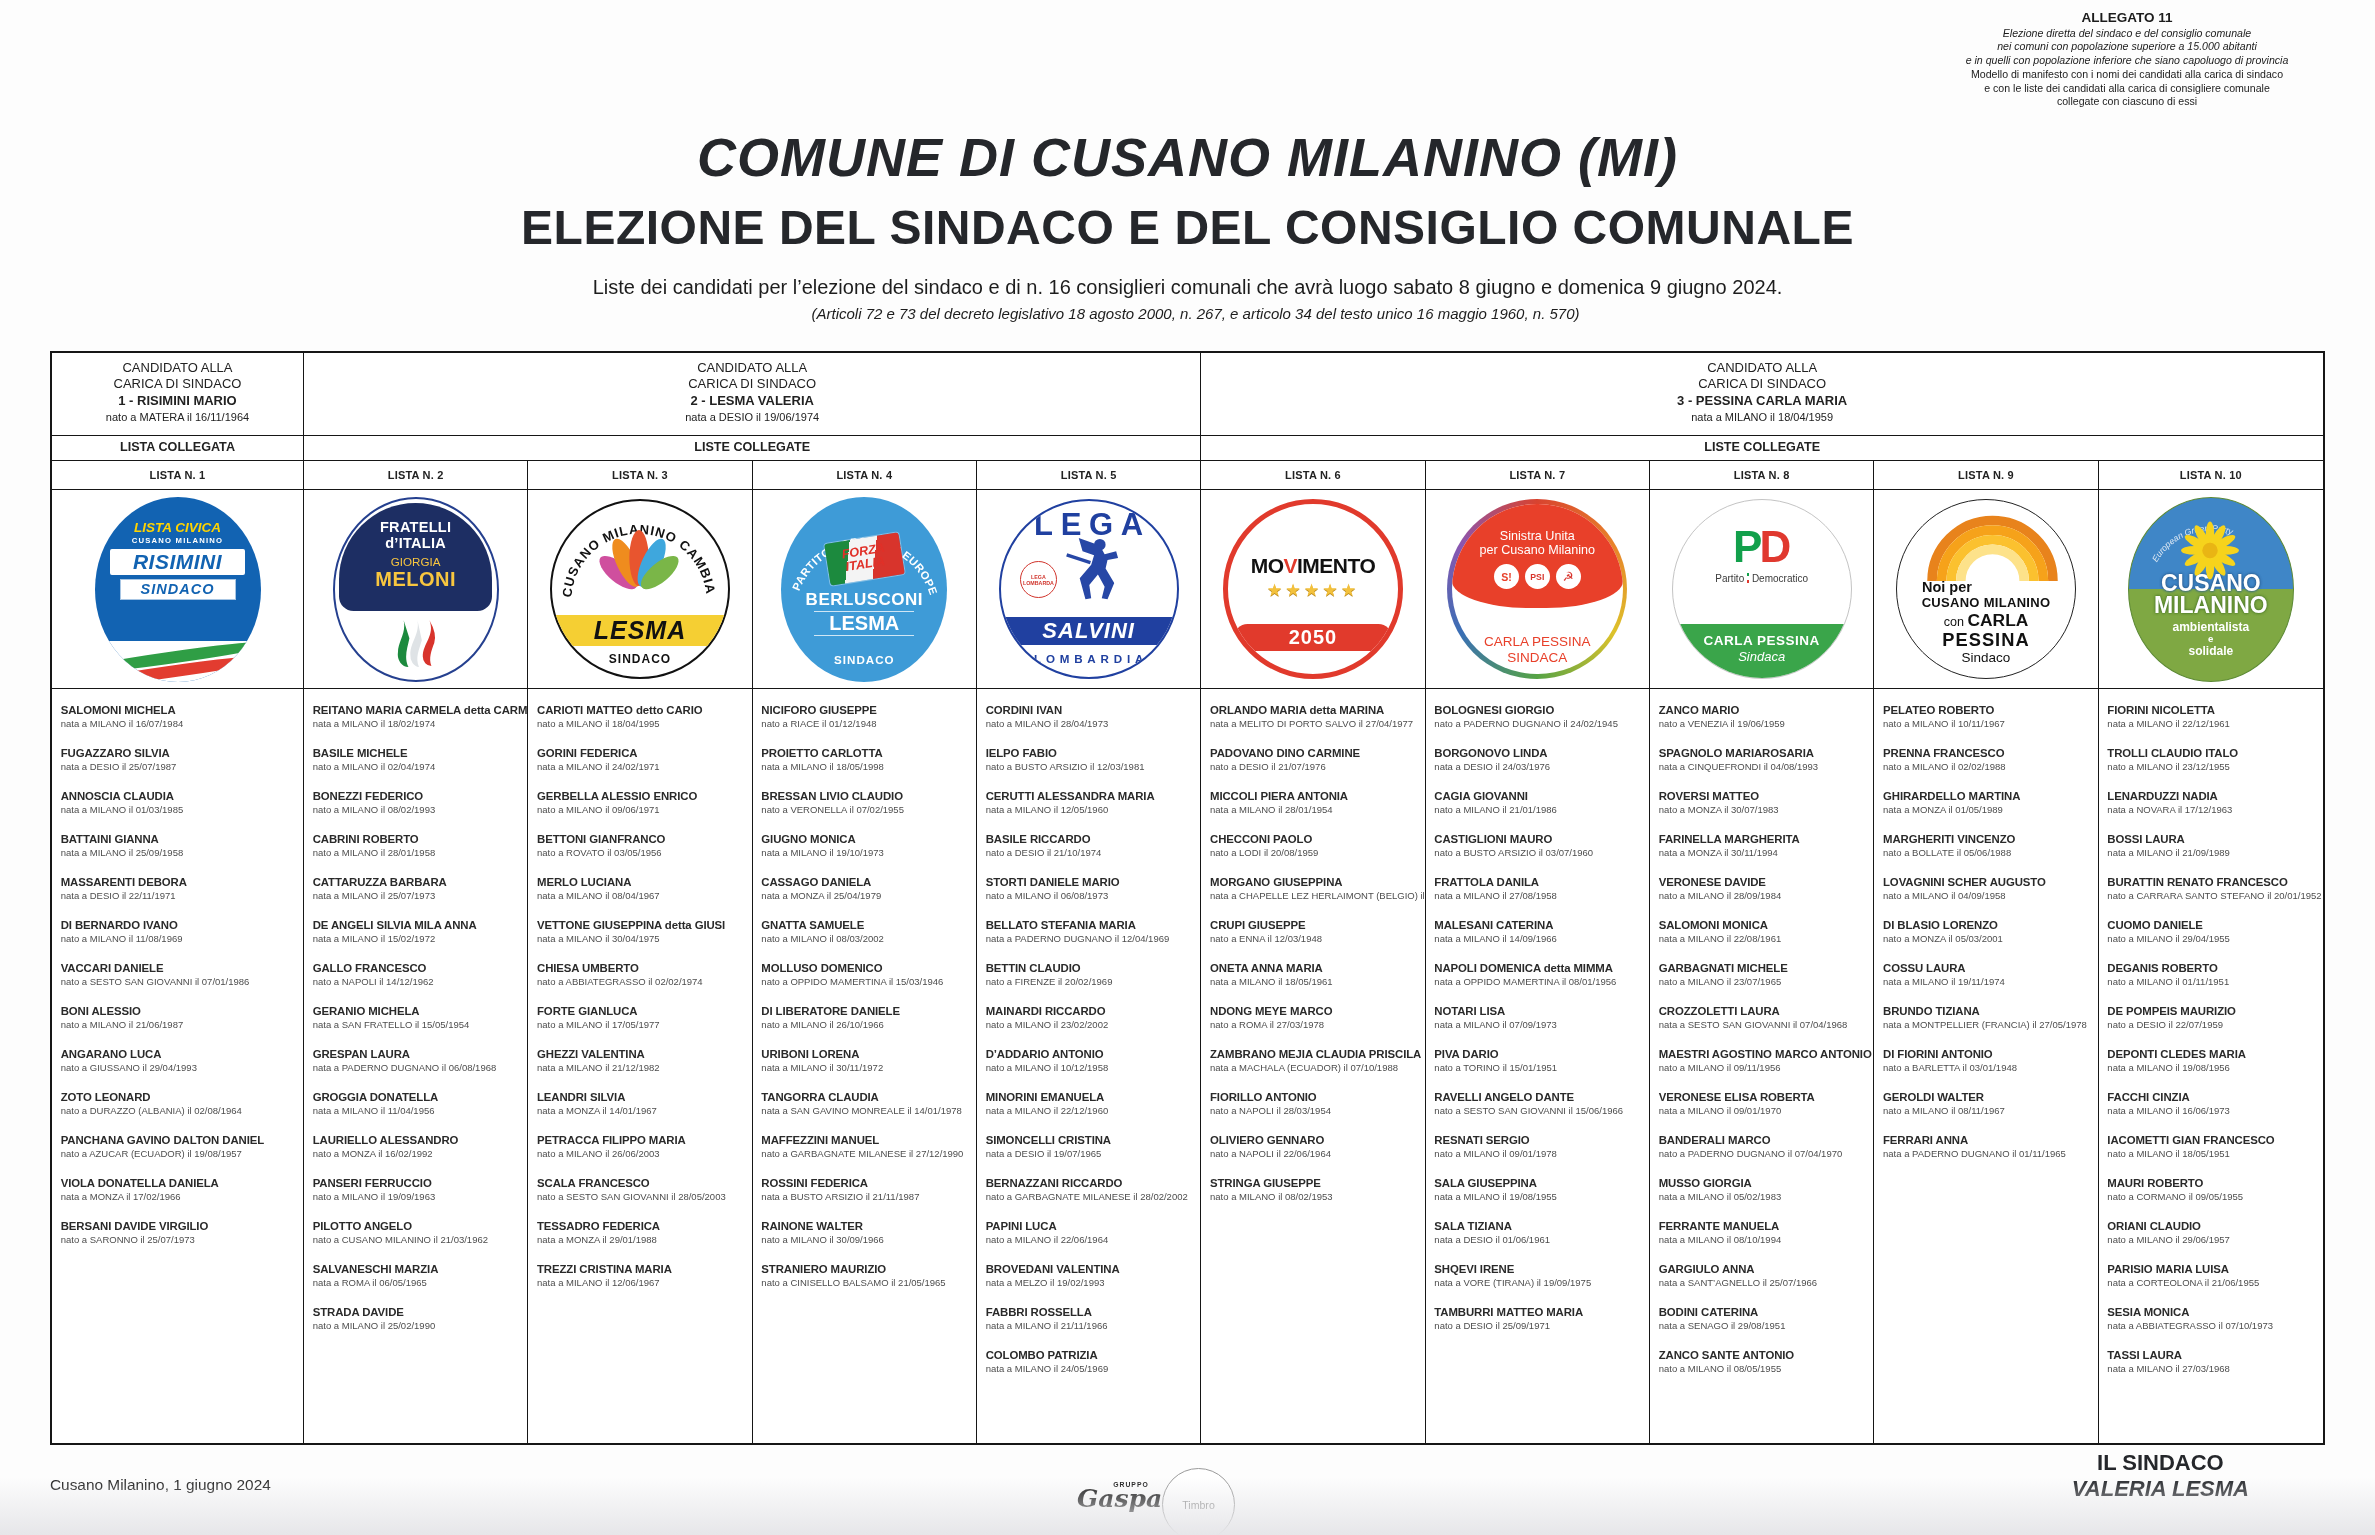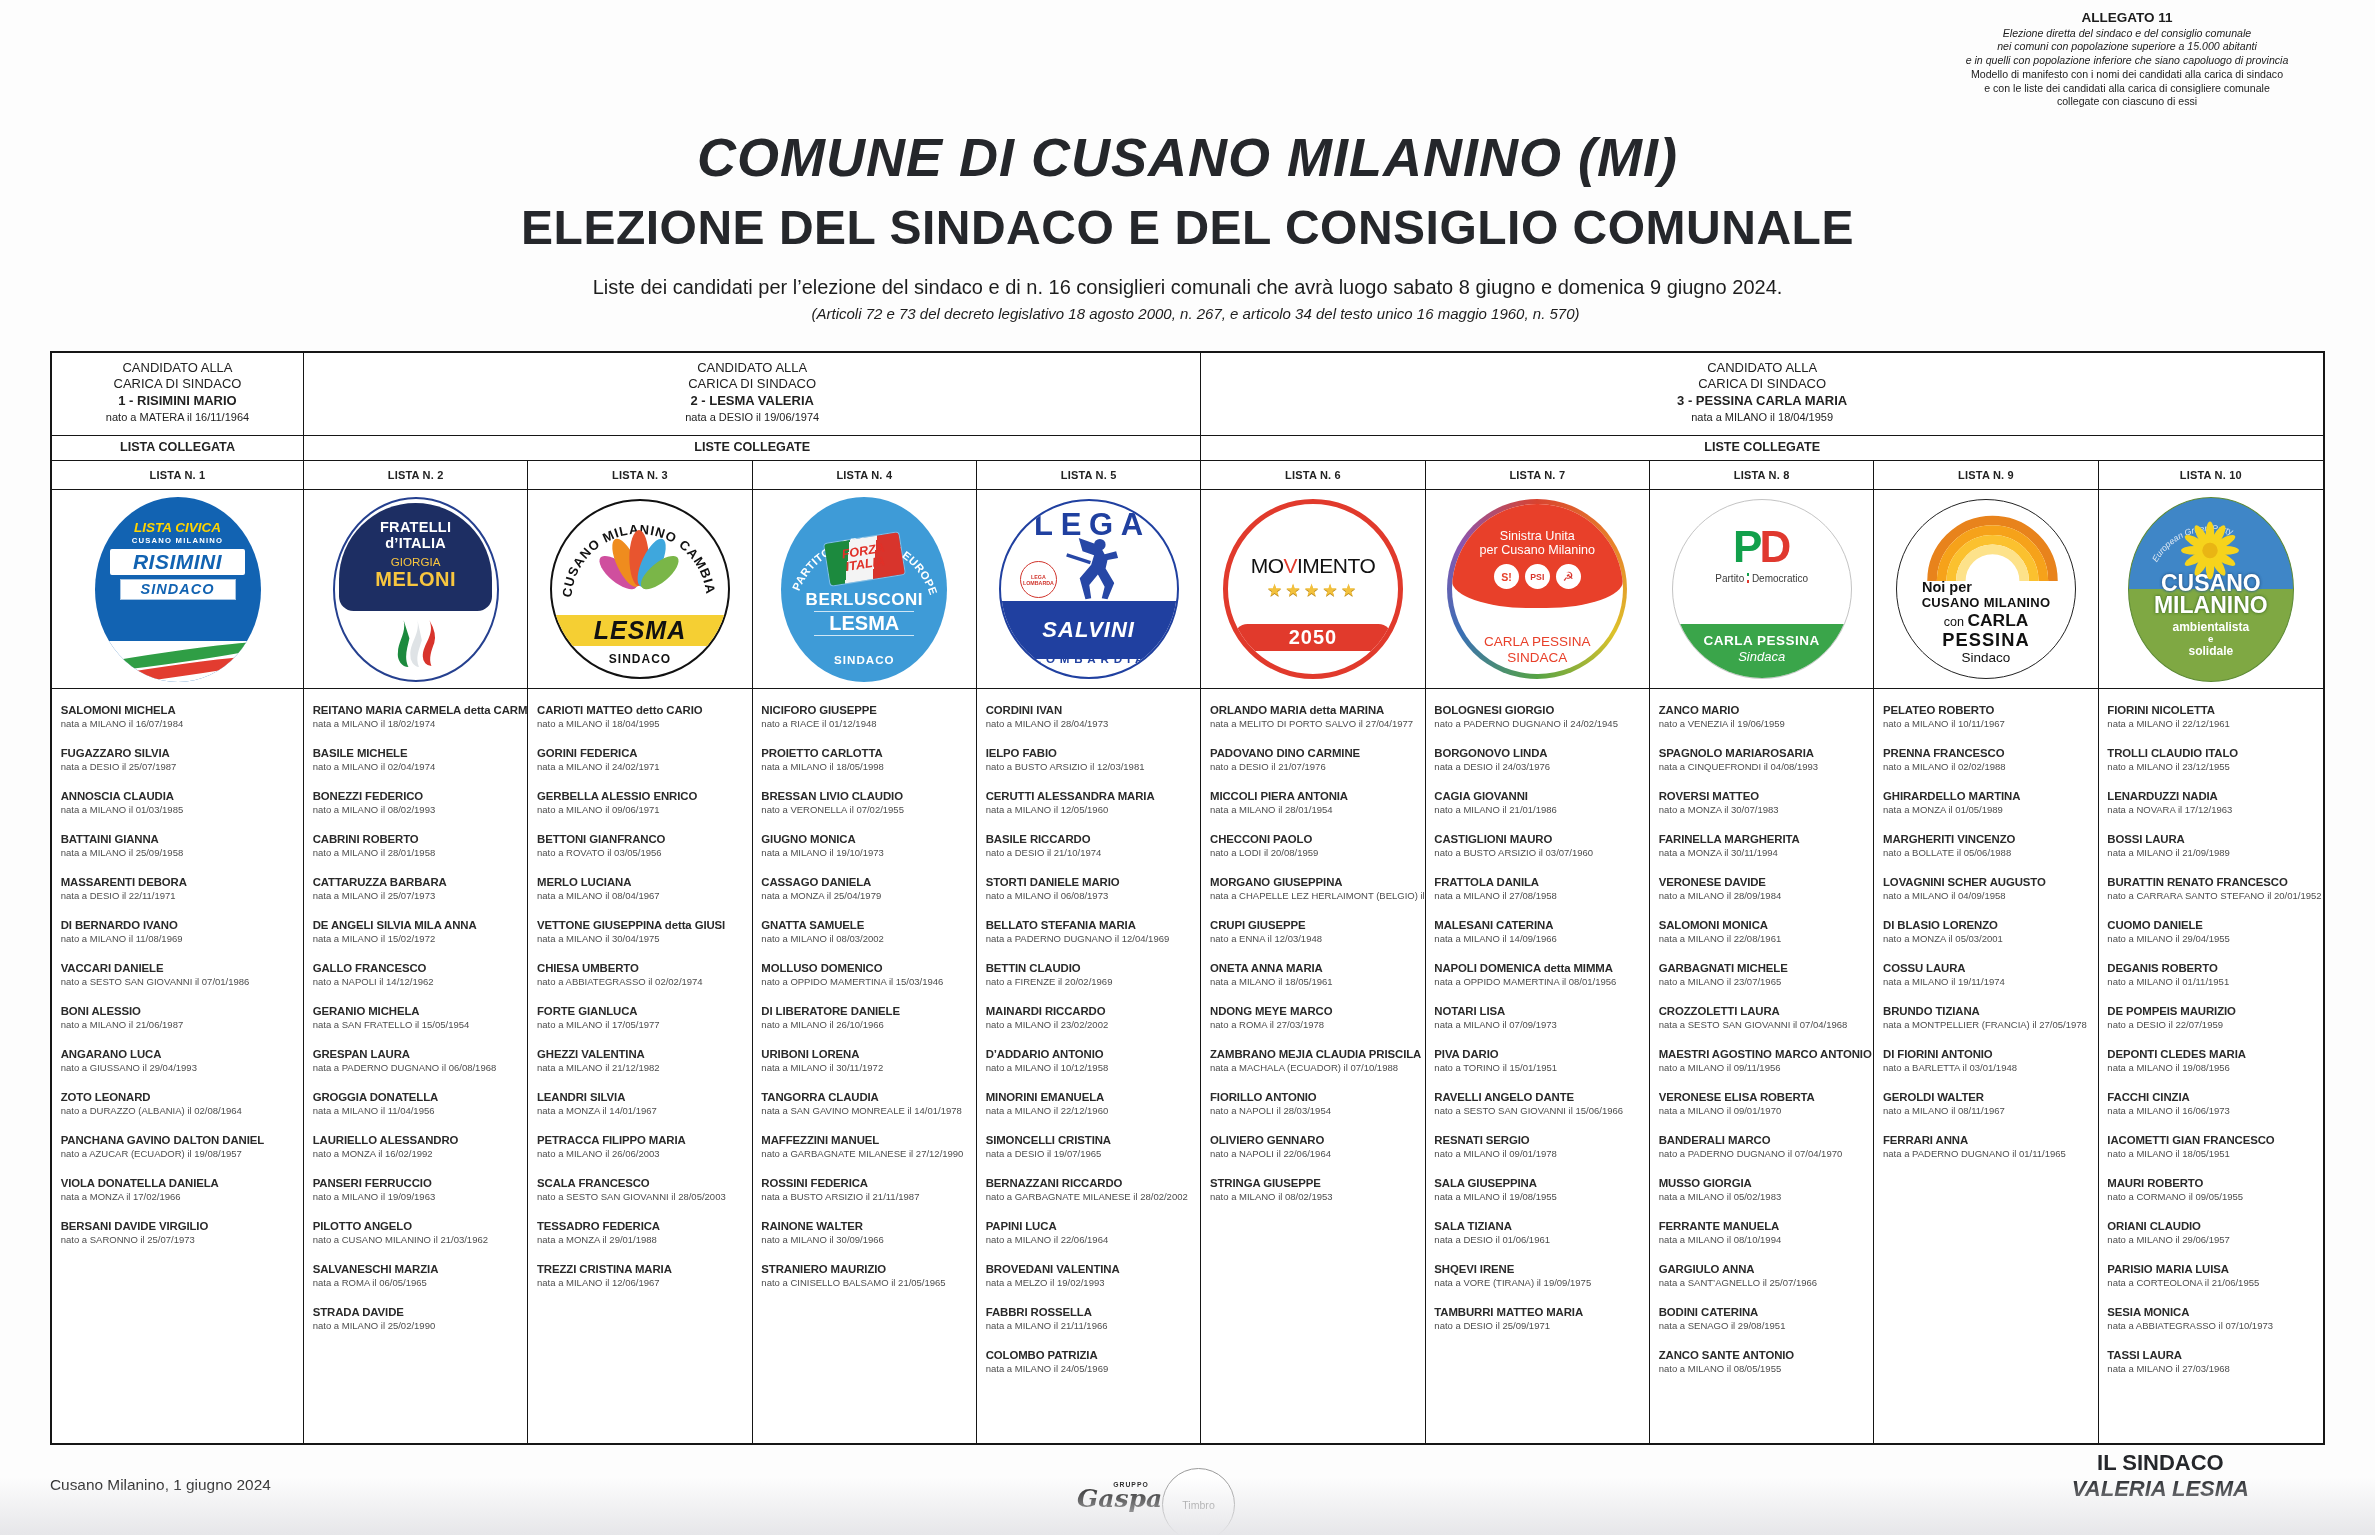--- a/index.html
+++ b/index.html
@@ -182,27 +182,27 @@
         <div class="logo cir" style="background:#fff;border:2.9px solid #2040a0;width:180px;height:180px">
   <div style="position:absolute;top:5.8px;left:0;right:0;font-weight:bold;font-size:31px;color:#2040a0;letter-spacing:7.7px;padding-left:7.7px">LEGA</div>
   <svg width="62" height="71" viewBox="0 0 64 74" style="position:absolute;top:35px;left:64px">
     <g fill="#2747a6">
       <circle cx="36" cy="9" r="6"></circle>
       <path d="M14 2 l4 14 12 4 -3 10 -12 14 6 22 6-1 -2-14 9-11 7 13 -3 12 6 1 7-17 -9-15 2-9 11-2 -2-7 -12 3 -5-9 Z"></path>
       <rect x="2" y="18" width="26" height="3.5" transform="rotate(18 2 18)"></rect>
     </g>
   </svg>
   <div style="position:absolute;top:60px;left:19.3px;width:37px;height:37px;border:1.9px solid #d0342c;border-radius:50%;color:#d0342c;font-size:5.3px;font-weight:bold;display:flex;align-items:center;justify-content:center;text-align:center;background:#fff">LEGA LOMBARDA</div>
-  <div style="position:absolute;left:0;right:0;bottom:18px;background:#2040a0;padding:16px 0"><span style="color:#fff;font-weight:bold;font-style:italic;font-size:22px;letter-spacing:1px">SALVINI</span></div>
+  <div style="position:absolute;left:0;right:0;bottom:32px;background:#2040a0;padding:1px 0"><span style="color:#fff;font-weight:bold;font-style:italic;font-size:22px;letter-spacing:1px">SALVINI</span></div>
   <div style="position:absolute;left:0;right:0;bottom:11.6px;color:#2040a0;font-weight:bold;font-size:11.6px;letter-spacing:4.8px;padding-left:4.8px">LOMBARDIA</div>
 </div>
       </div>
       <div class="cell logo-cell">
         <div class="logo cir" style="background:#fff;border:5.8px solid #e13a2c;width:180px;height:180px">
-  <div style="margin-top:50px;font-weight:normal;font-size:21px;color:#111;letter-spacing:-0.5px">MO<span style="color:#e13a2c">V</span>IMENTO</div>
+  <div style="margin-top:50px;font-weight:bold;font-size:21px;color:#111;letter-spacing:-0.5px">MO<span style="color:#e13a2c">V</span>IMENTO</div>
   <div style="color:#f3c13c;font-size:17.4px;letter-spacing:2.9px;margin-top:1.9px;text-shadow:0 1px 0 #b9881e">★★★★★</div>
   <div style="position:absolute;left:5.8px;right:5.8px;bottom:23px;background:#e13a2c;border-radius:15.4px;padding:1.9px 0"><span style="color:#fff;font-weight:bold;font-size:20px;letter-spacing:1px">2050</span></div>
 </div>
       </div>
       <div class="cell logo-cell">
         <div class="logo cir" style="width:180px;height:180px;background:conic-gradient(#d8432f,#e8832a,#ddc22b,#56a345,#3a6fb5,#8a56b0,#d8432f)">
   <div style="position:absolute;inset:4.8px;border-radius:50%;background:#fff;overflow:hidden">
     <div style="position:absolute;top:0;left:0;right:0;height:104px;background:#e8402a;border-radius:0 0 45% 45%/0 0 26% 26%">
       <div style="margin-top:25px;color:#fff;font-size:12.6px">Sinistra Unita</div>
       <div style="color:#fff;font-size:12.6px">per Cusano Milanino</div>

